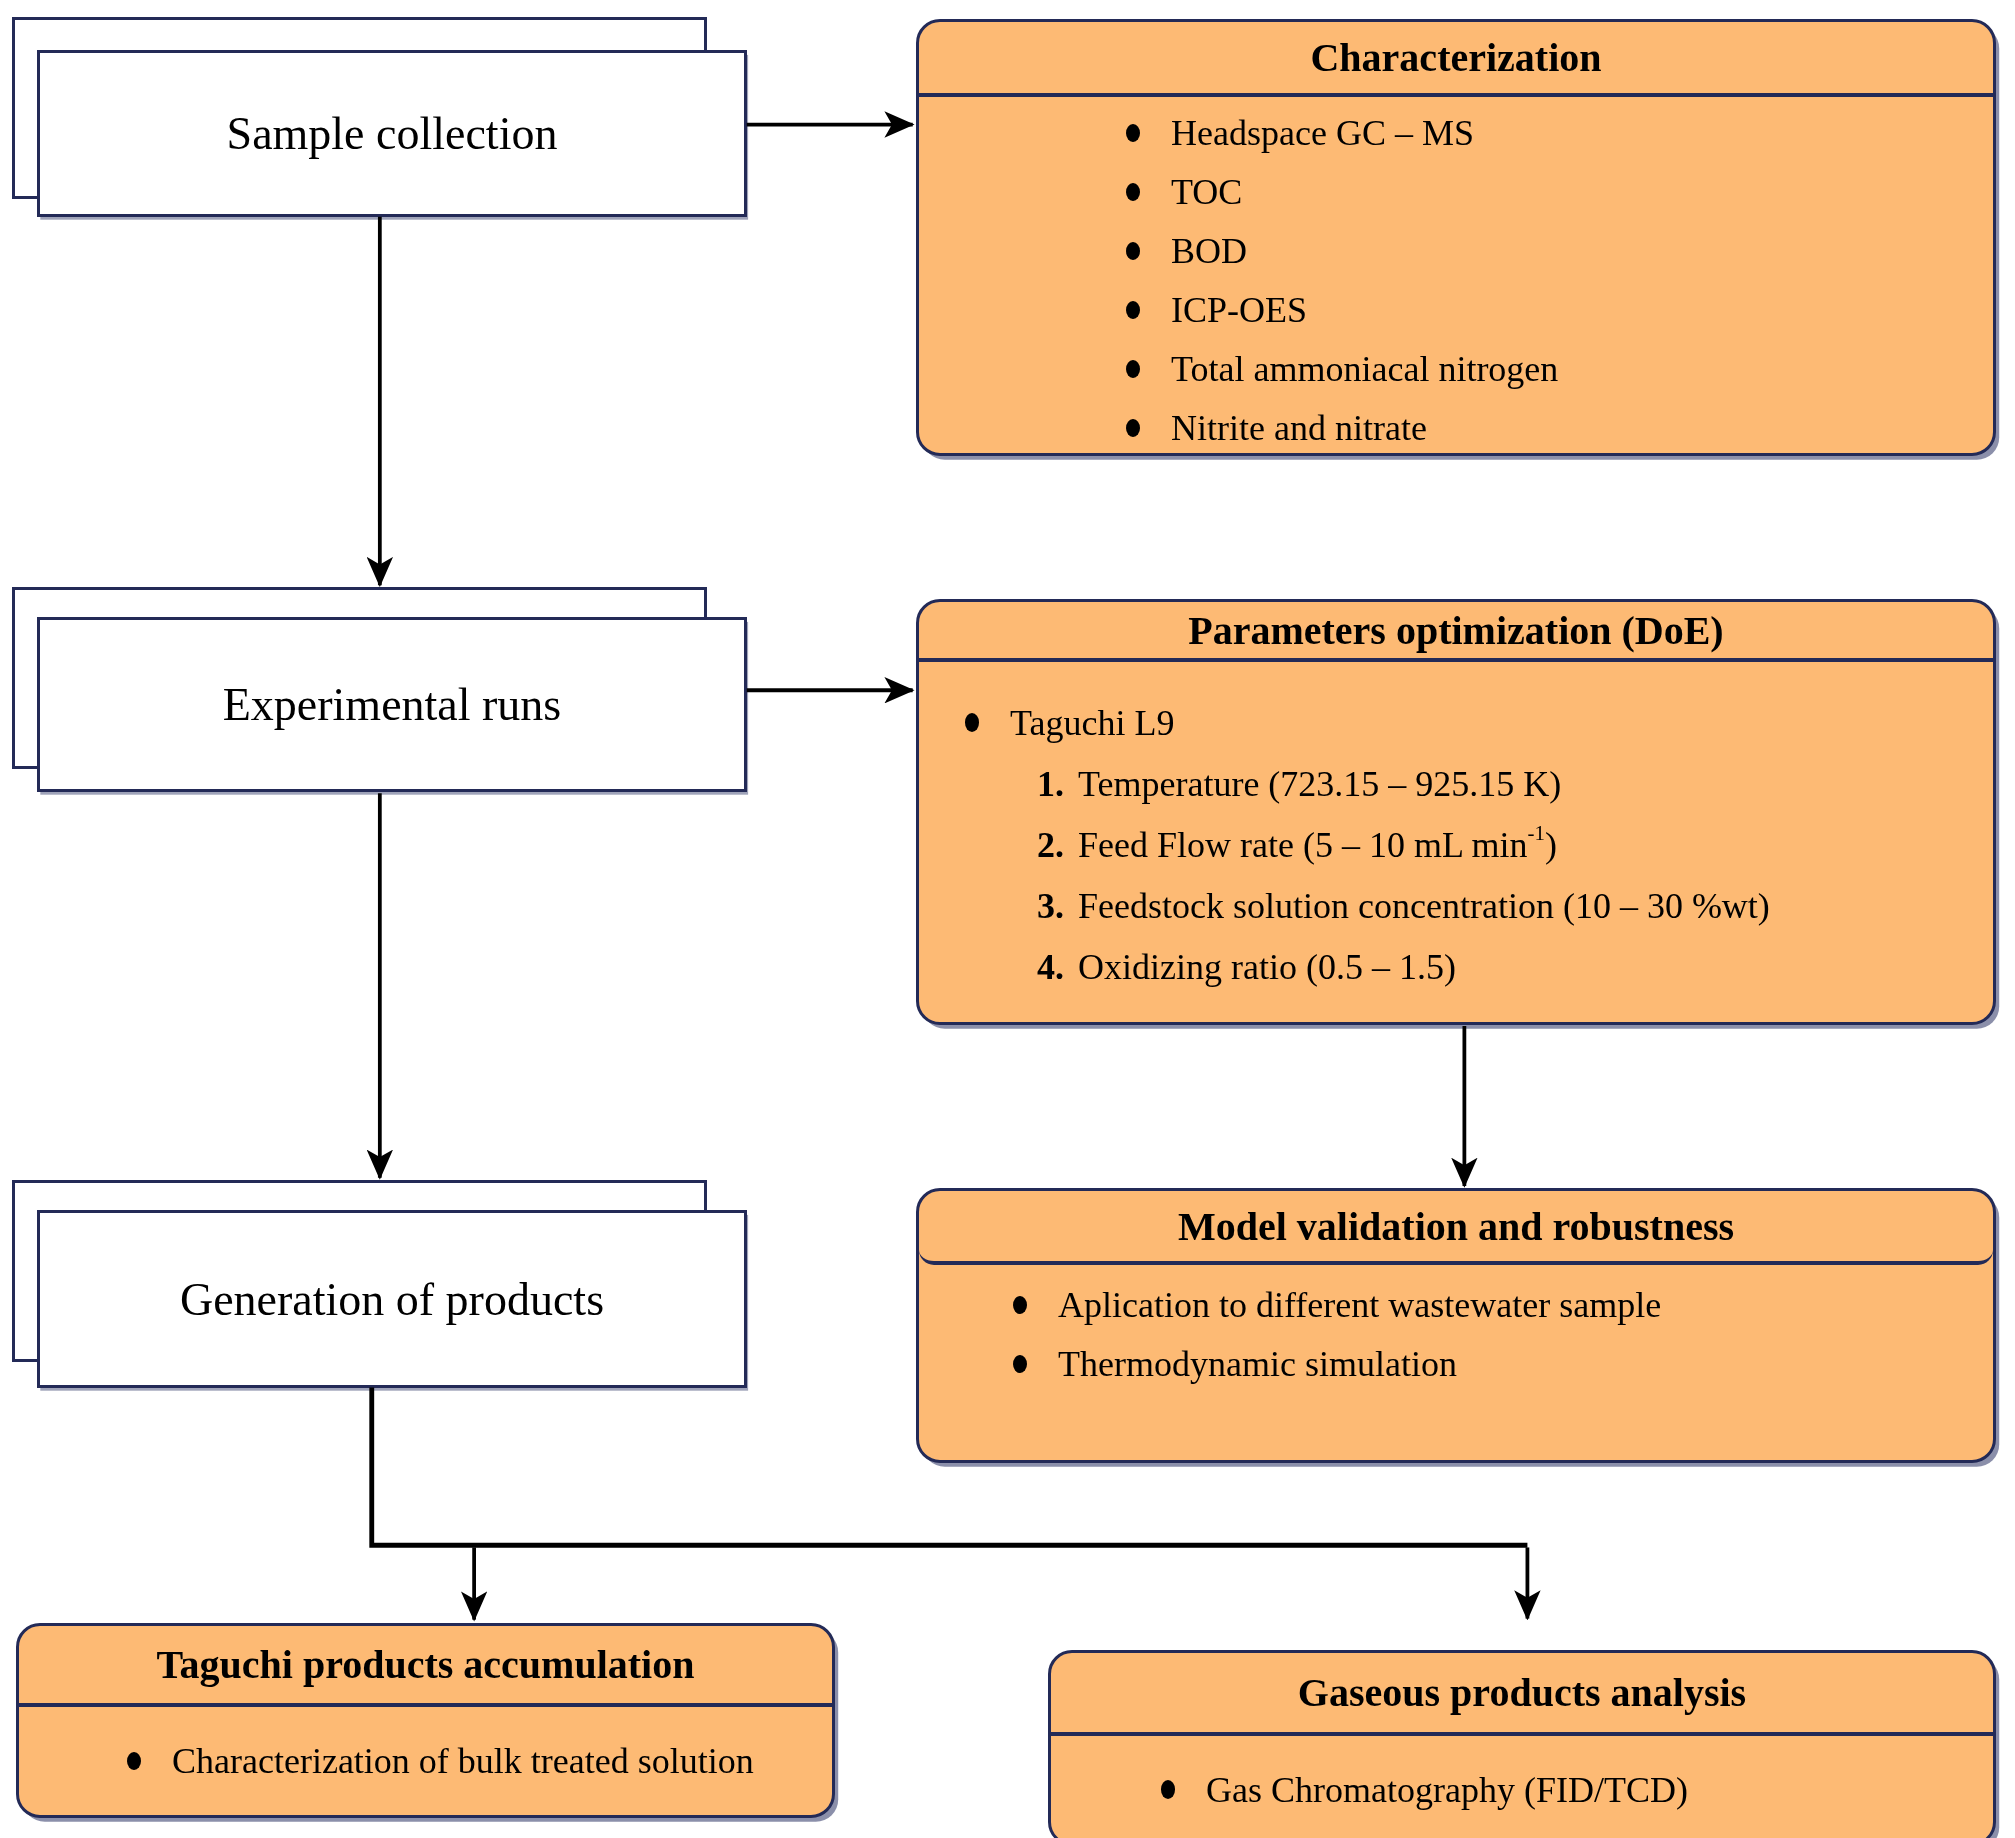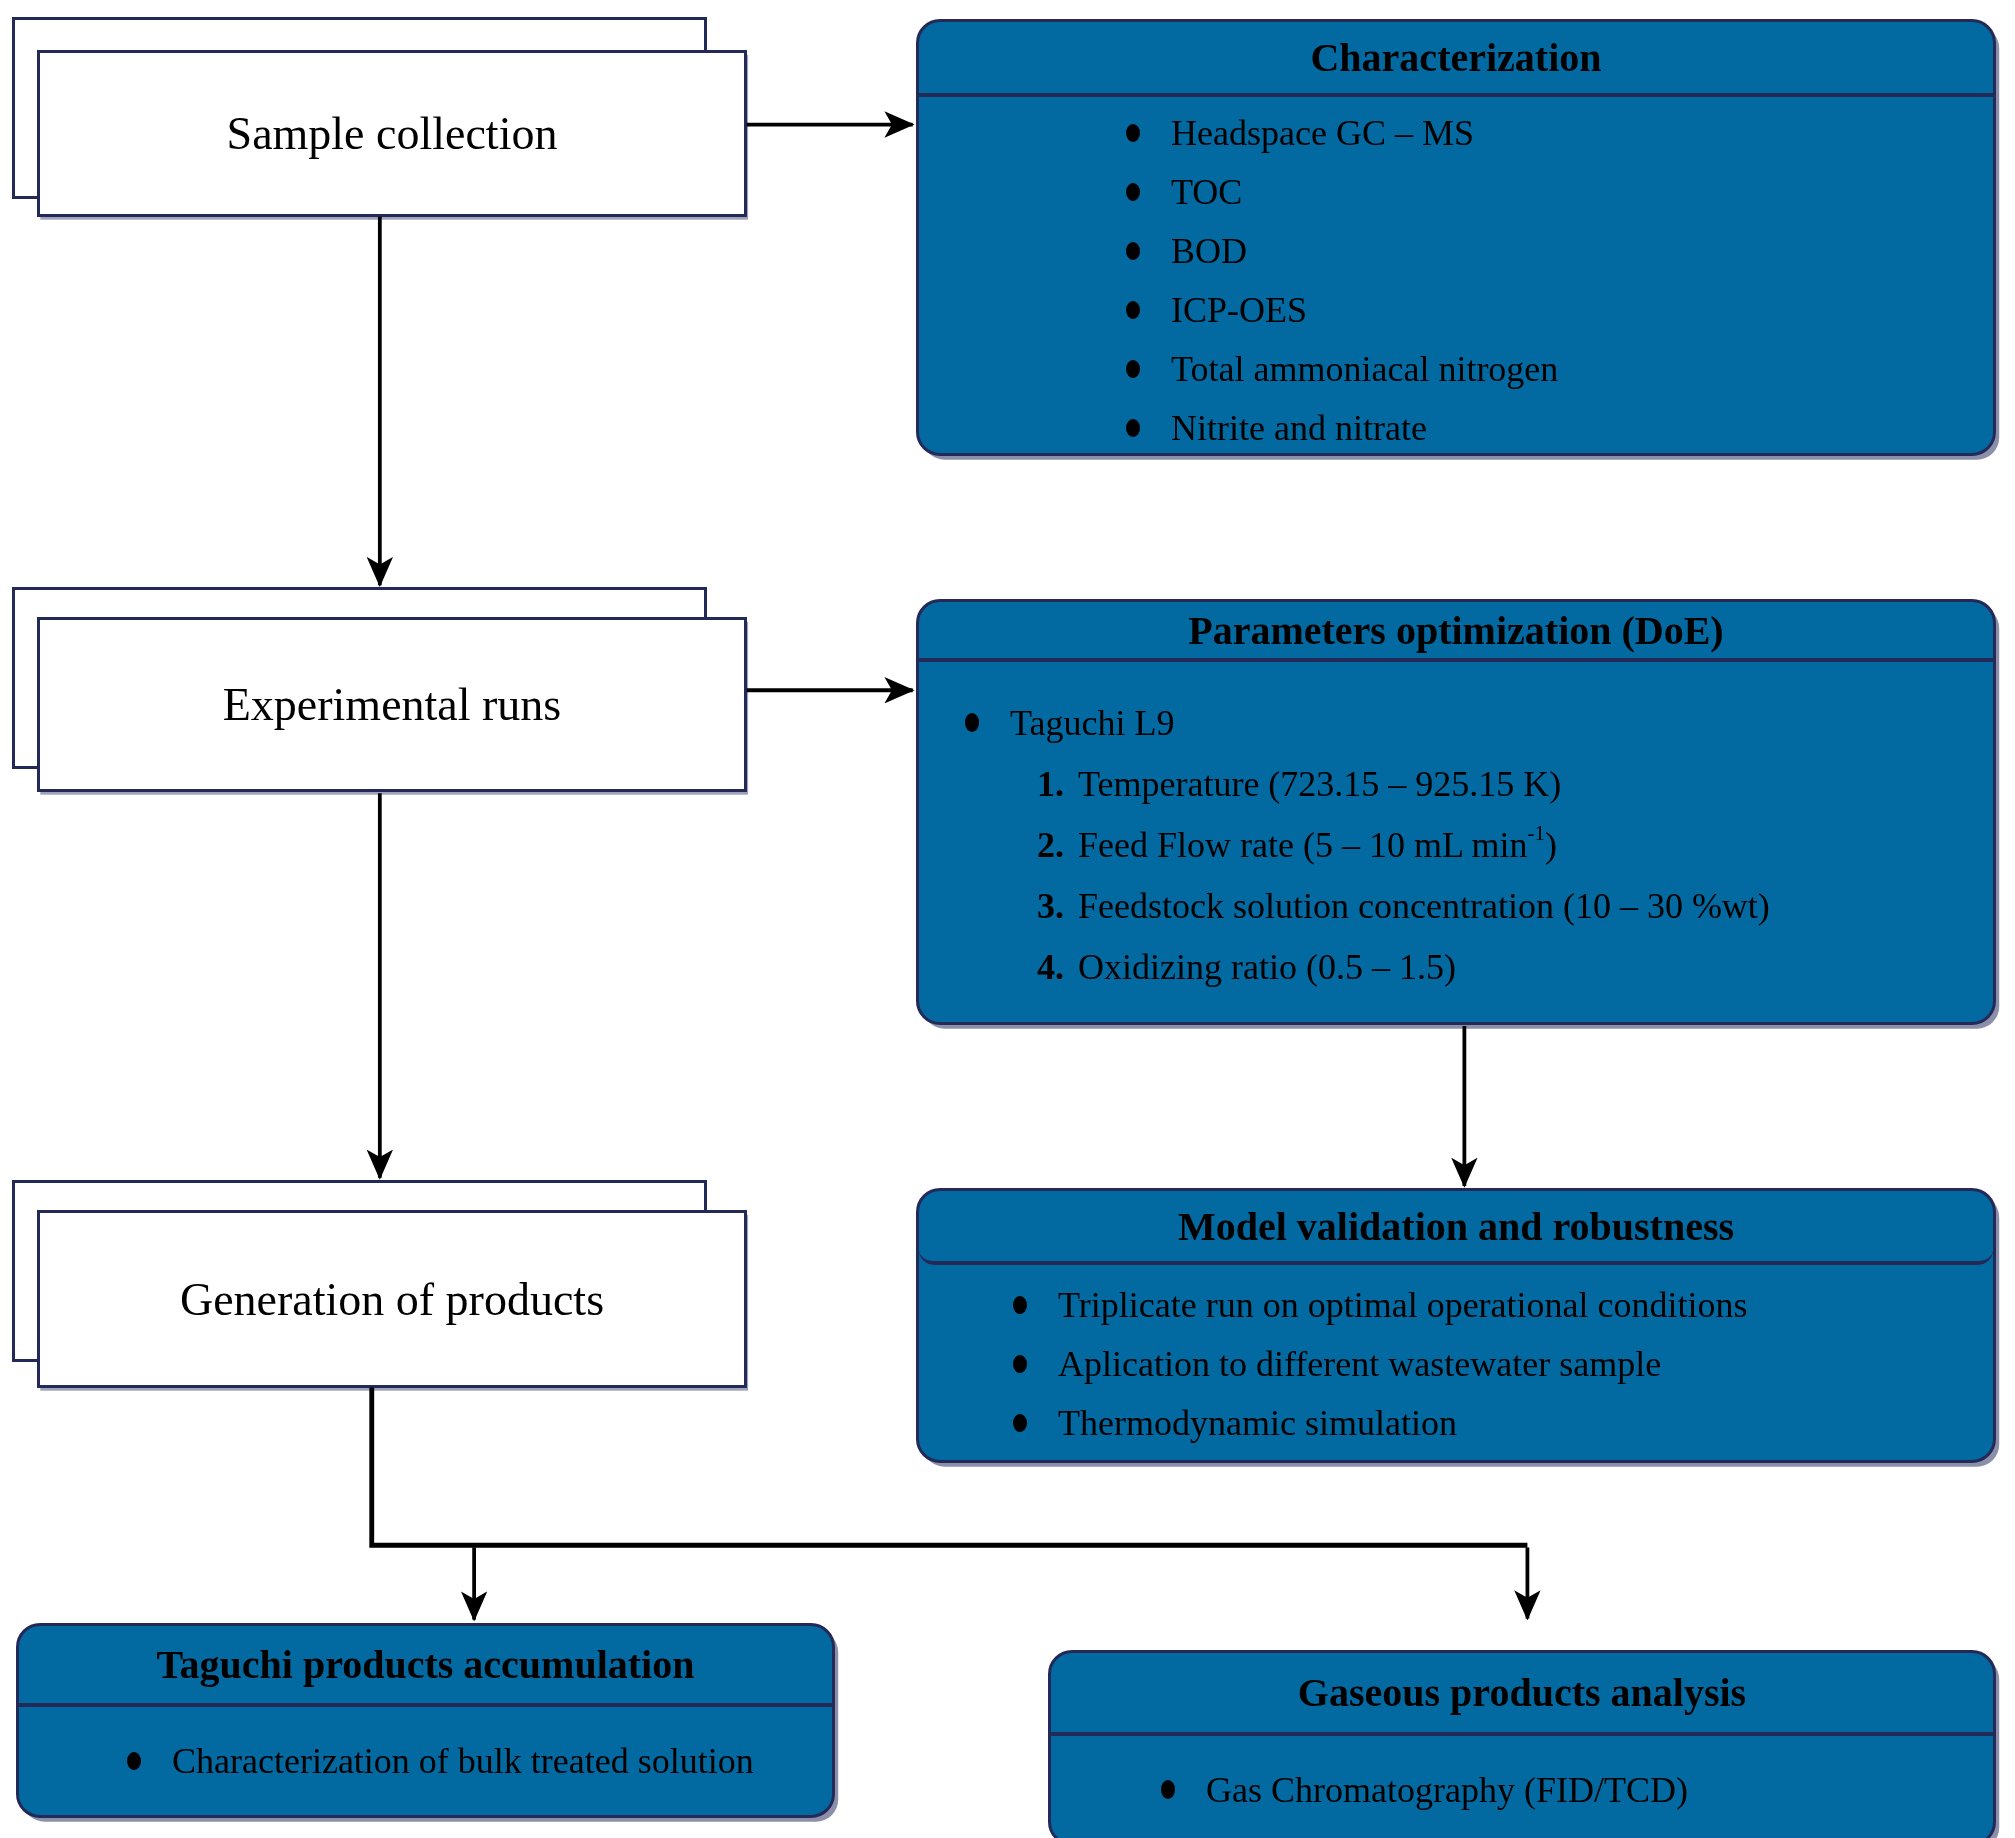--- a/index.html
+++ b/index.html
@@ -40,21 +40,21 @@
   }
   .s1b{left:12px;top:17px;width:695px;height:182px;}
   .s1f{left:37px;top:50px;width:710px;height:167px;}
   .s2b{left:12px;top:587px;width:695px;height:182px;}
   .s2f{left:37px;top:617px;width:710px;height:175px;}
   .s3b{left:12px;top:1180px;width:695px;height:182px;}
   .s3f{left:37px;top:1210px;width:710px;height:178px;}
 
   
   .rbox{
-    position:absolute;background:#0369a1;
+    position:absolute;background:#fdba74;
     border:3.2px solid var(--border);
     border-radius:24px;
     box-sizing:border-box;
     display:flex;flex-direction:column;
     z-index:2;
     box-shadow:4.8px 5.4px 0 -1.6px rgba(43,51,100,.55);
   }
   .rbox-title{
     flex:none;box-sizing:border-box;
     border-bottom:4.3px solid var(--border);
@@ -192,24 +192,20 @@
         <span></span>
       </div>
     </div>
   </div>
 
   <div class="rbox b-model">
     <div class="rbox-title">Model validation and robustness</div>
     <div class="rbox-body">
       <div class="row">
         <span class="bullet"></span>
-        <span>Triplicate run on optimal operational conditions</span>
-      </div>
-      <div class="row">
-        <span class="bullet"></span>
         <span>Aplication to different wastewater sample</span>
       </div>
       <div class="row">
         <span class="bullet"></span>
         <span>Thermodynamic simulation</span>
       </div>
     </div>
   </div>
 
   <div class="rbox b-liquid">

